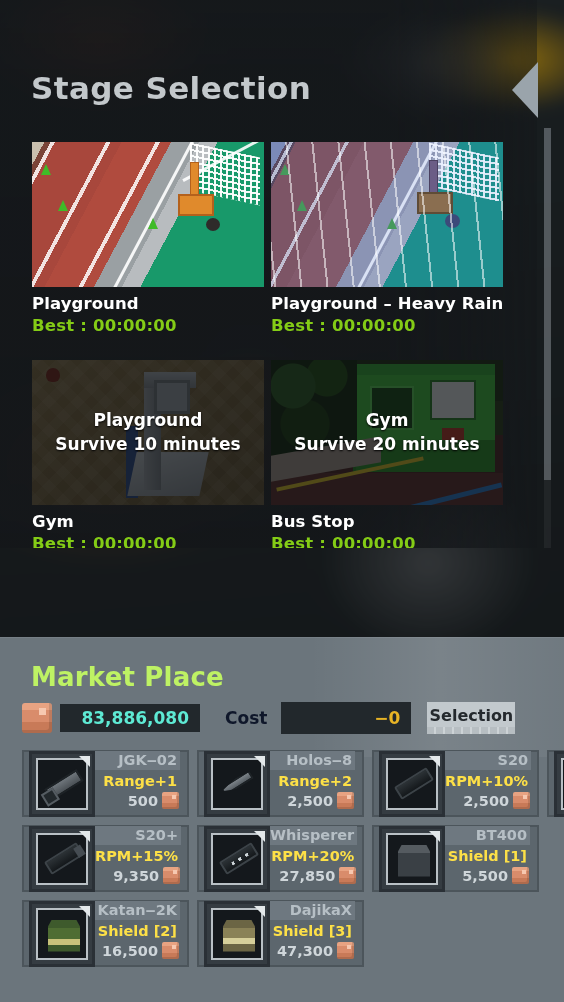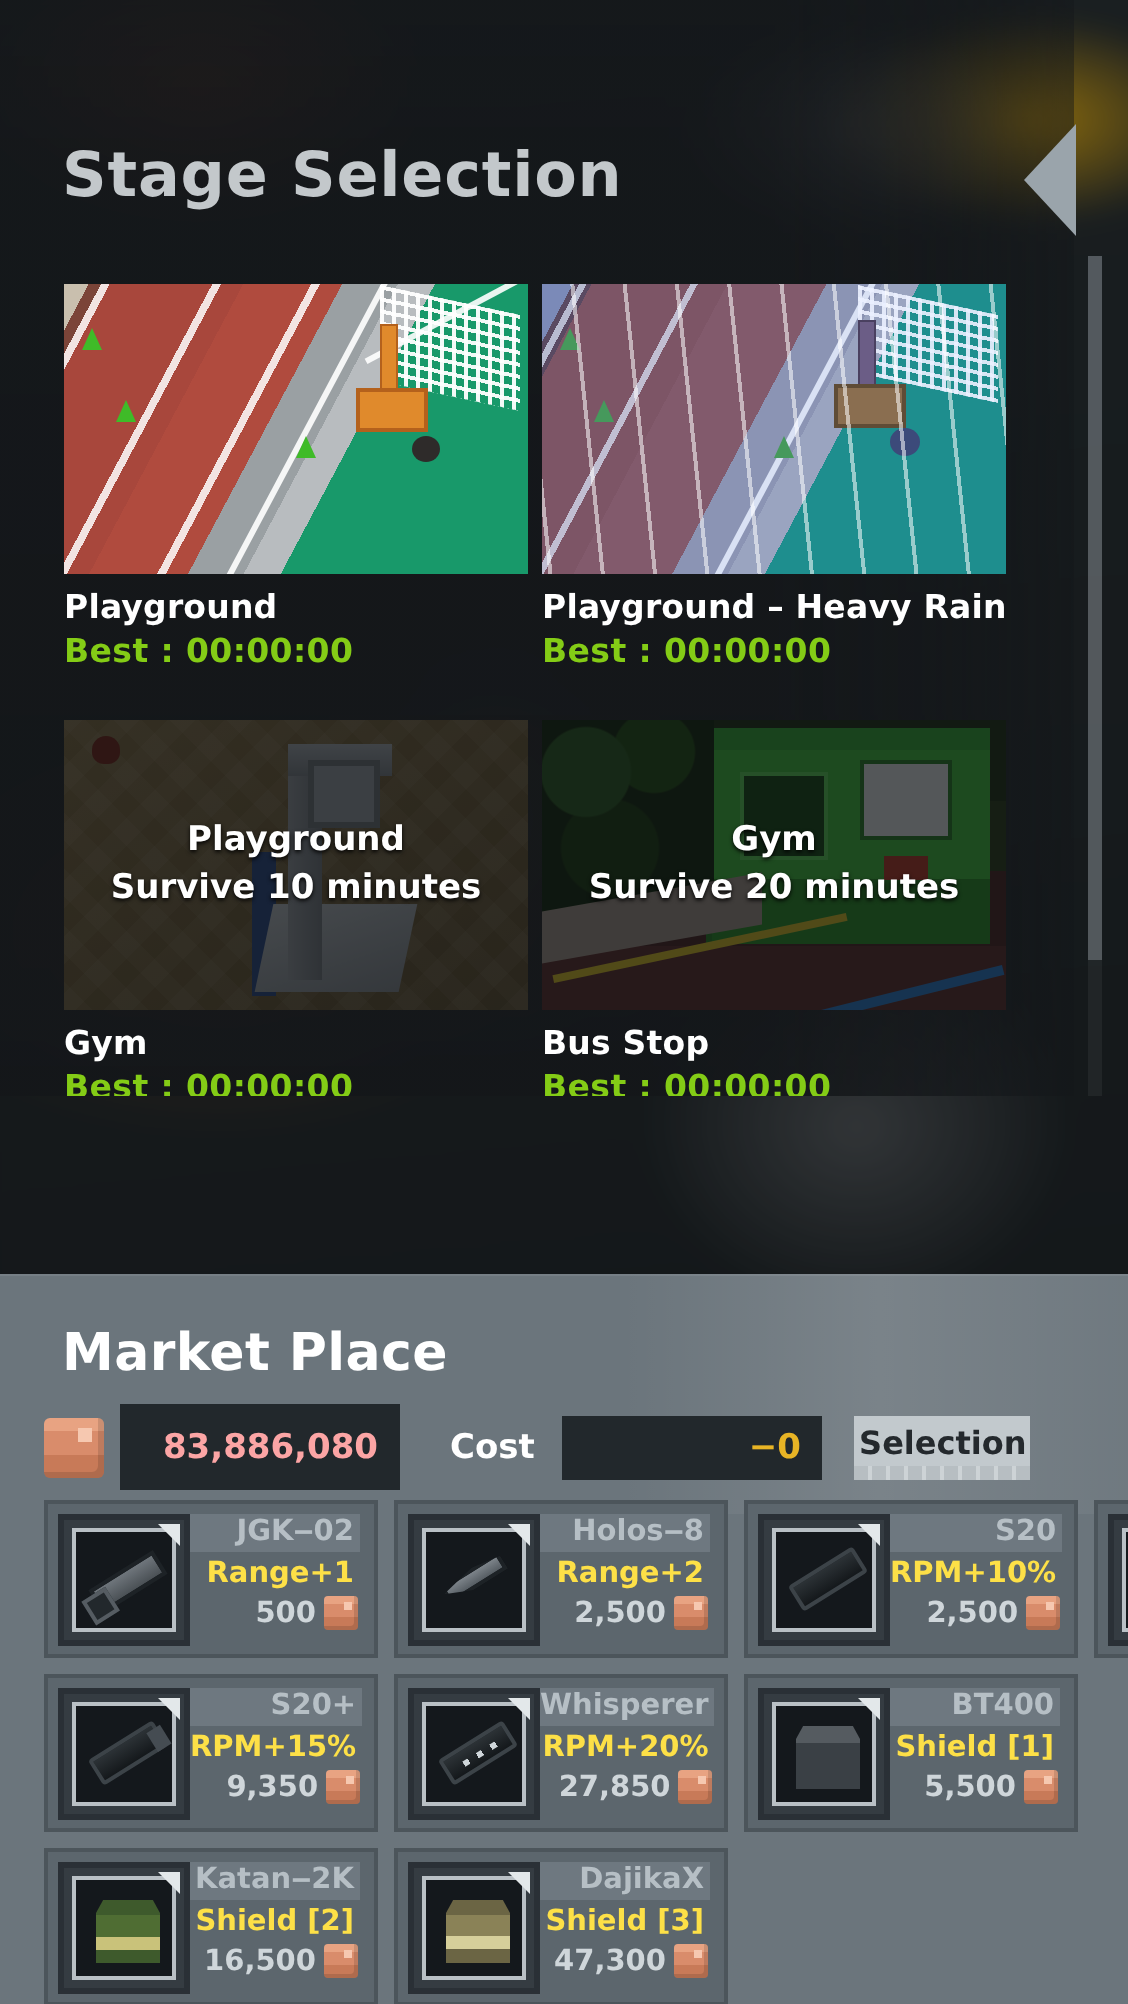--- a/index.html
+++ b/index.html
@@ -309,21 +309,21 @@
     background: #6b757c;
     box-shadow: inset 0 1px 0 rgba(255,255,255,.08);
   }
   .market-sheen {
     position: absolute; left: 0; top: 0; width: 564px; height: 120px;
     background: linear-gradient(to right, rgba(255,255,255,0) 55%, rgba(255,255,255,.10) 78%, rgba(255,255,255,.03) 100%);
     pointer-events: none;
   }
   .market-title {
     position: absolute; left: 31px; top: 25px;
-    font-size: 26px; font-weight: bold; color: #ffffff;
+    font-size: 26px; font-weight: bold; color: #bef264;
     letter-spacing: .2px;
   }
 
   .currency-row {
     position: absolute; left: 22px; top: 65px;
     display: flex; align-items: center; gap: 8px;
   }
   .coin {
     width: 30px; height: 30px;
     image-rendering: pixelated;
@@ -343,28 +343,28 @@
     background: linear-gradient(to bottom, #e8a382 0 24%, #d98c6b 24% 62%, #c87a58 62% 100%);
     border-radius: 2px; position: relative;
     box-shadow: inset -2px -2px 0 rgba(0,0,0,.12);
   }
   .coin-sm:after {
     content: ""; position: absolute; left: 10px; top: 3px;
     width: 4px; height: 4px; background: #f6c8b0;
   }
 
   .balance-box {
-    width: 140px; height: 43px;
+    width: 140px; height: 28px;
     background: #22282c;
     display: flex; align-items: center; justify-content: flex-end;
     padding-right: 11px;
-    color: #fca5a5; font-size: 17px; font-weight: bold;
+    color: #5eead4; font-size: 17px; font-weight: bold;
   }
   .cost-label {
-    margin-left: 17px; color: #ffffff; font-size: 17px; font-weight: bold;
+    margin-left: 17px; color: #0f172a; font-size: 17px; font-weight: bold;
   }
   .cost-box {
     margin-left: 6px;
     width: 130px; height: 32px;
     background: #22282c;
     display: flex; align-items: center; justify-content: flex-end;
     padding-right: 11px;
     color: #e8b425; font-size: 17px; font-weight: bold;
   }
   .purchase-btn {
@@ -385,21 +385,21 @@
   }
 
   
   .item-grid {
     position: absolute; left: 22px; top: 113px;
     width: 542px;
     display: flex; flex-wrap: wrap;
     gap: 8px;
   }
   .item-card {
-    width: 167px; height: 79px;
+    width: 167px; height: 67px;
     background: #5c666d;
     border: 2px solid #4c555b;
     display: flex; align-items: center;
     padding: 4px 5px;
     cursor: pointer;
     flex: 0 0 auto;
   }
   .item-icon-frame {
     width: 66px; height: 66px;
     background: #353c42;

